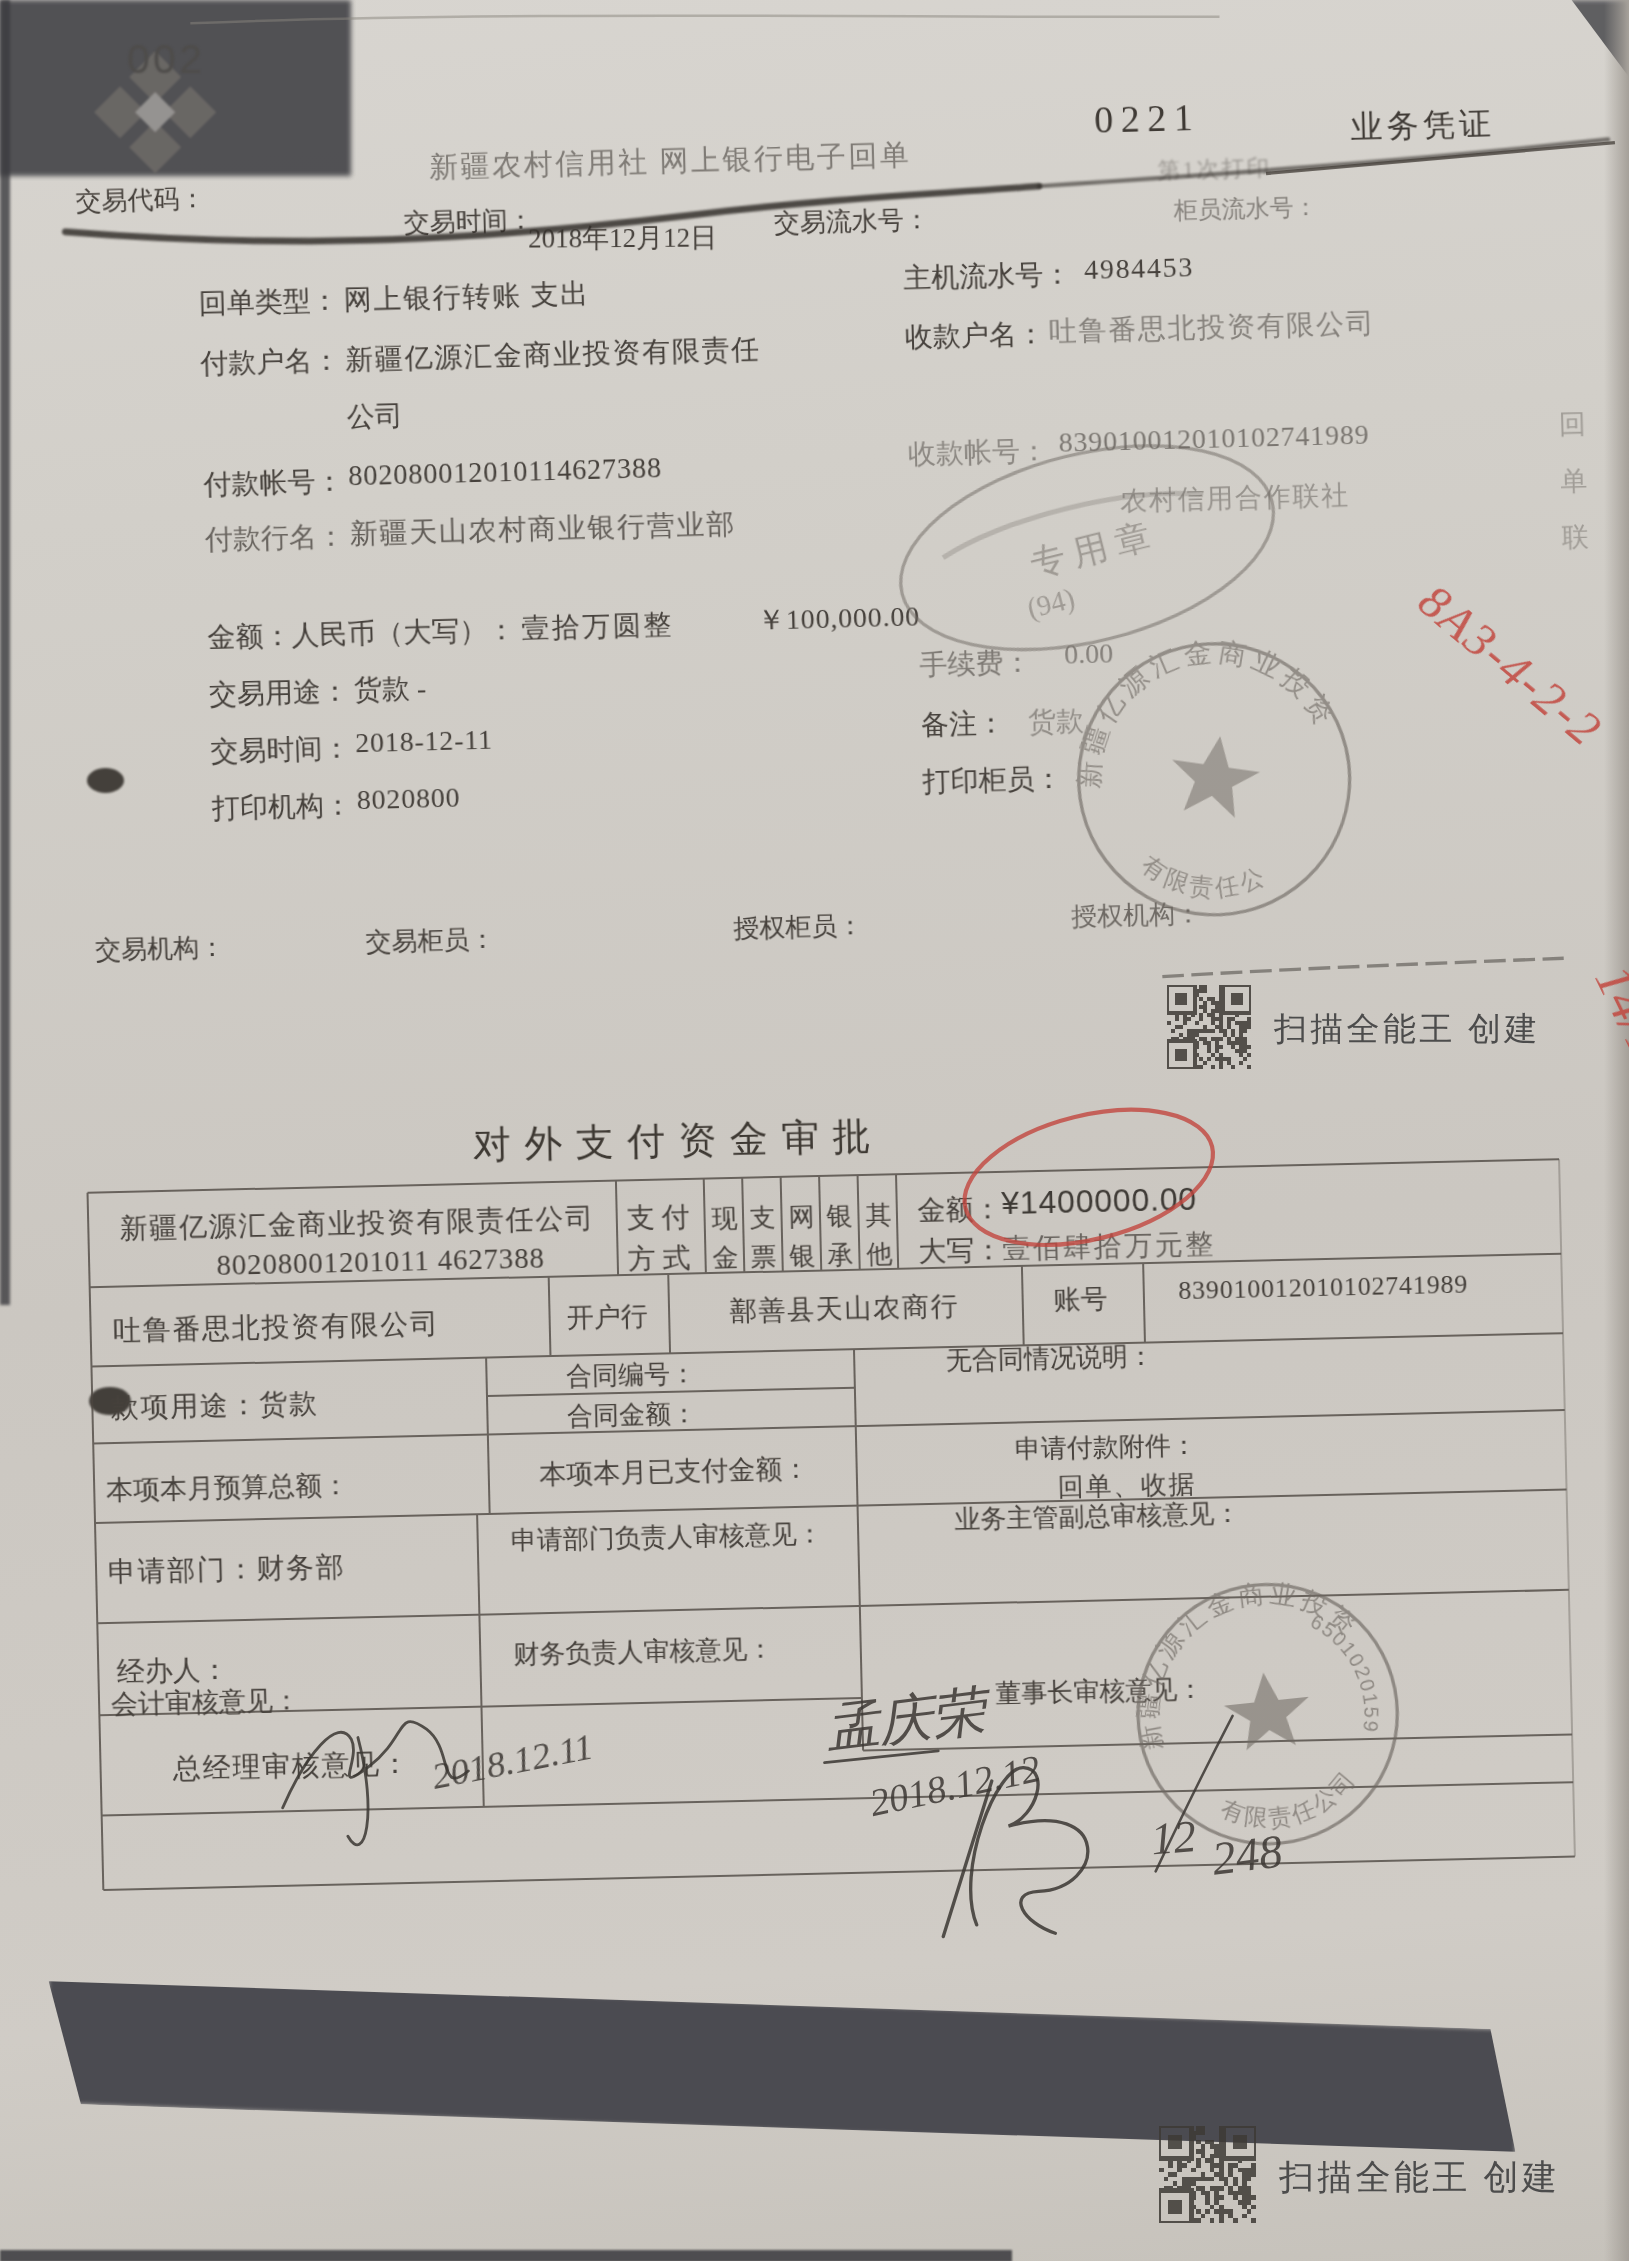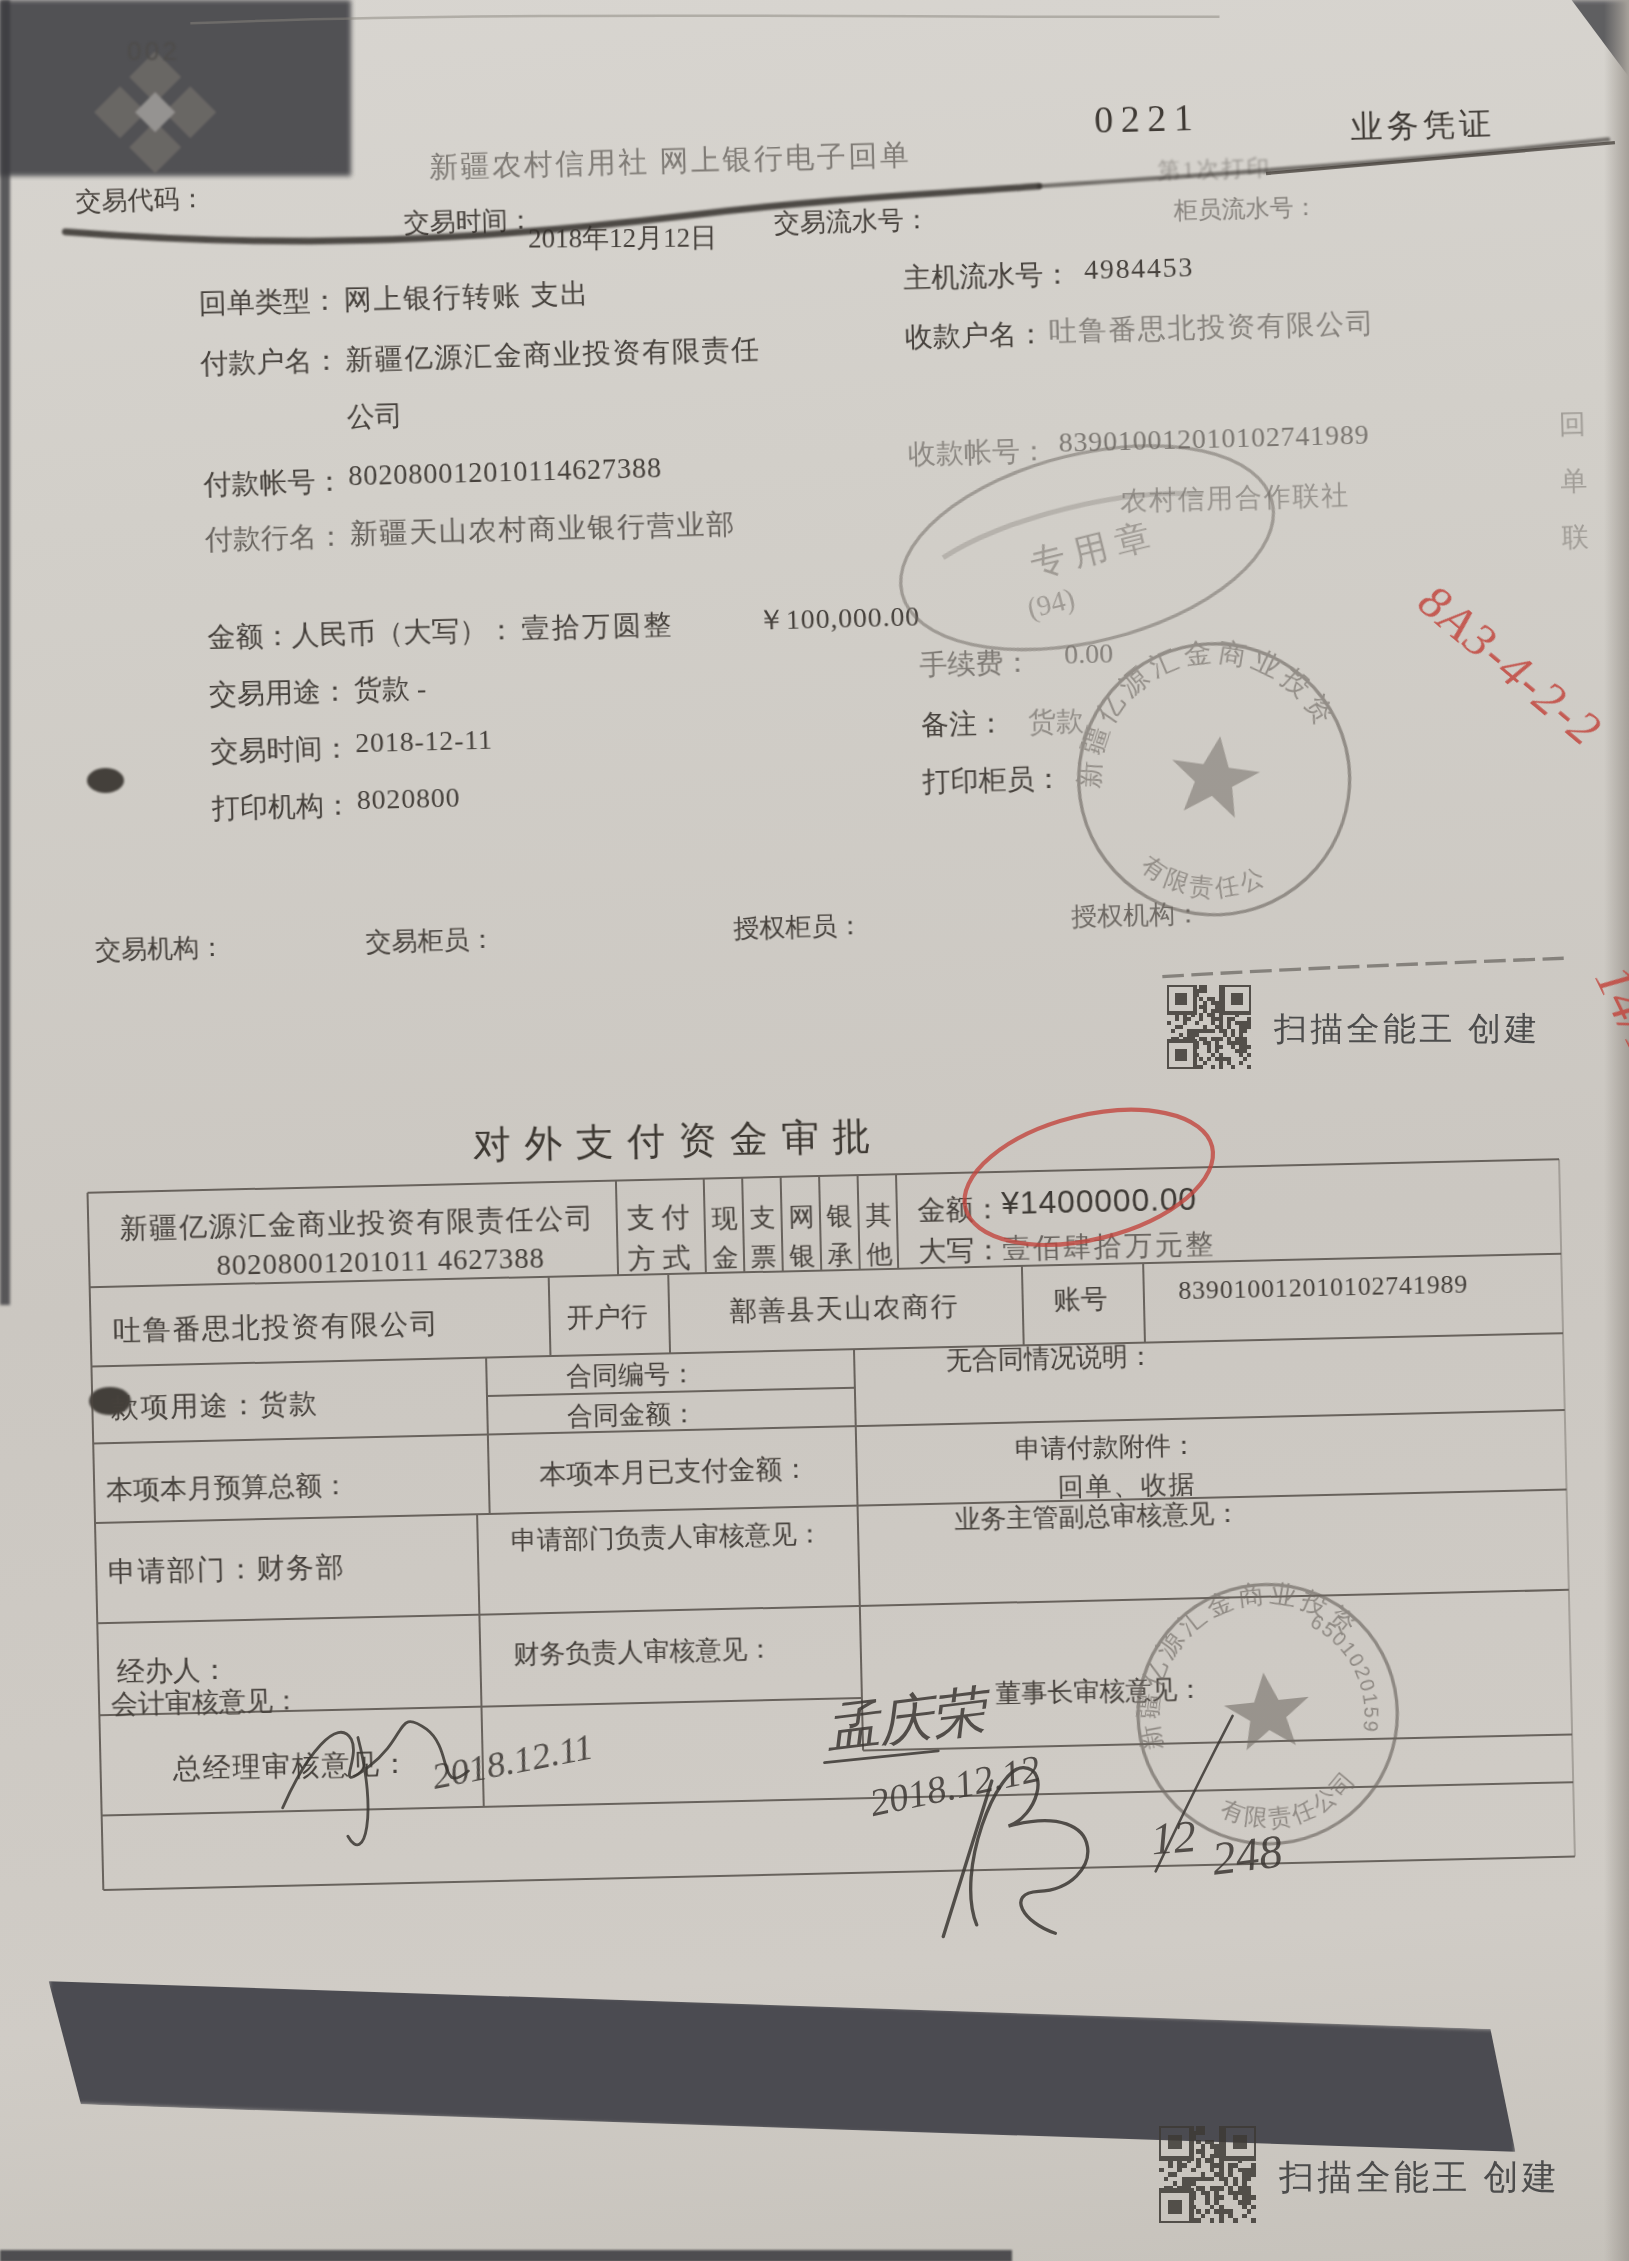--- a/index.html
+++ b/index.html
@@ -38,21 +38,21 @@
 
   <svg width="159" height="142" style="left:74px;top:52px;opacity:.55;filter:blur(0.8px);" viewBox="0 0 190 170">
     <g fill="#7e7972">
       <rect x="75" y="8" width="44" height="44" transform="rotate(45 97 30)"></rect>
       <rect x="33" y="50" width="44" height="44" transform="rotate(45 55 72)"></rect>
       <rect x="117" y="50" width="44" height="44" transform="rotate(45 139 72)"></rect>
       <rect x="75" y="92" width="44" height="44" transform="rotate(45 97 114)"></rect>
       <rect x="80" y="55" width="34" height="34" transform="rotate(45 97 72)" fill="#cdc9c3"></rect>
     </g>
   </svg>
-  <div class="t sans" style="left:127px;top:36px;font-size:26px;color:#4e4c4a;letter-spacing:3.3px;filter:blur(0.8px);">002</div>
+  <div class="t sans" style="left:127px;top:36px;font-size:41px;color:#4e4c4a;letter-spacing:3.3px;filter:blur(0.8px);">002</div>
 
   <svg width="1629" height="100" style="left:0;top:0;" viewBox="0 0 1948 120">
     <path d="M225,28 C600,12 1100,22 1460,20" stroke="#8a857e" stroke-width="3" fill="none" opacity=".5"></path>
   </svg>
 
   <div style="position:absolute;left:50px;top:125px;width:1539px;height:937px;transform:rotate(-1.5deg);transform-origin:0 0;">
 
     <div class="t blur" style="left:23.4px;top:60px;font-size:26px;">交易代码：</div>
     <div class="t blur semi" style="left:378px;top:33px;font-size:29px;letter-spacing:2.5px;opacity:.6;">新疆农村信用社 网上银行电子回单</div>
     <div class="t blur" style="left:1044px;top:0;font-size:38px;letter-spacing:7.5px;color:#3f3a35;">0221</div>

